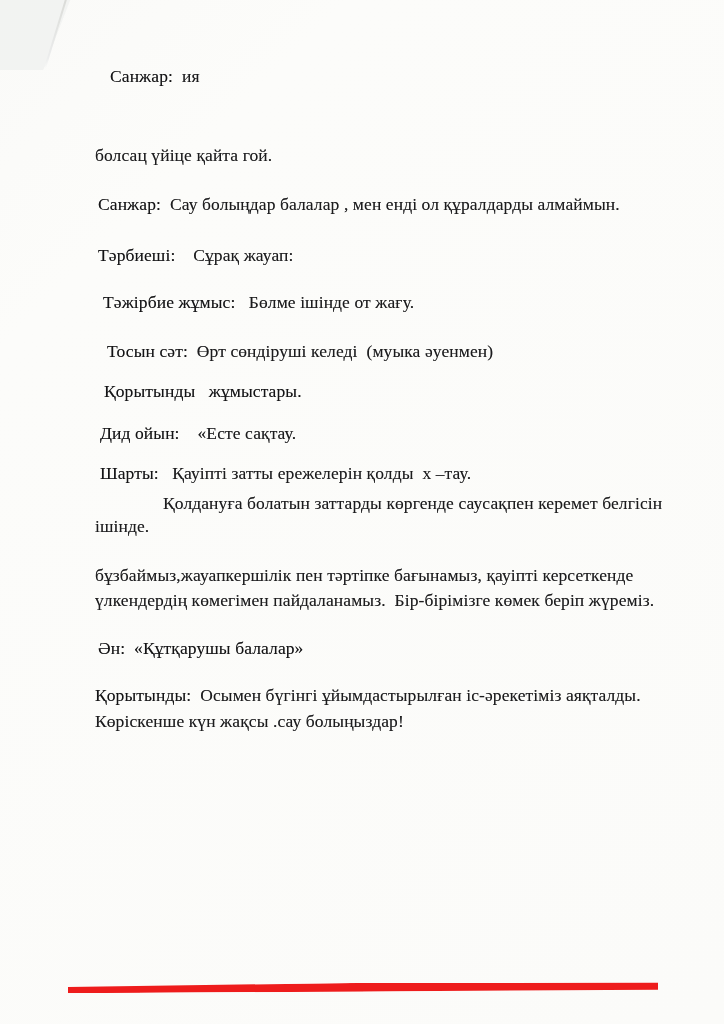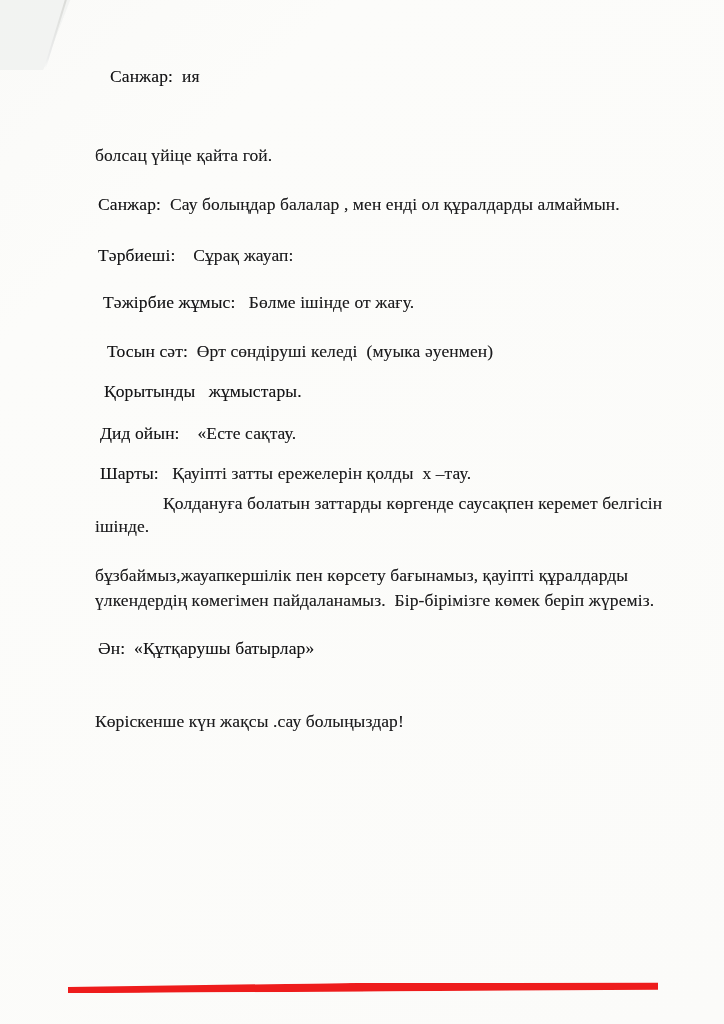--- a/index.html
+++ b/index.html
@@ -82,26 +82,27 @@
 
   <div class="line" style="top:423px;left:100px"><b>Дид ойын:</b><span>    «Есте сақтау.</span></div>
 
   <div class="line" style="top:463px;left:100px"><b>Шарты:</b><span>   Қауіпті затты ережелерін қолды  х –тау.</span></div>
 
   <div class="line" style="top:493px;left:163px"><b></b><span>Қолдануға болатын заттарды көргенде саусақпен керемет белгісін</span></div>
 
   <div class="line" style="top:516px;left:95px"><b></b><span>ішінде.</span></div>
 
 
-  <div class="line" style="top:565px;left:95px"><b></b><span>бұзбаймыз,жауапкершілік пен көрсету бағынамыз, қауіпті құралдарды</span></div>
+  <div class="line" style="top:565px;left:95px"><b></b><span>бұзбаймыз,жауапкершілік пен тәртіпке бағынамыз, қауіпті керсеткенде</span></div>
 
   <div class="line" style="top:590px;left:95px"><b></b><span>үлкендердің көмегімен пайдаланамыз.  Бір-бірімізге көмек беріп жүреміз.</span></div>
 
-  <div class="line" style="top:638px;left:98px"><b>Ән:  «Құтқарушы батырлар»</b><span></span></div>
+  <div class="line" style="top:638px;left:98px"><b>Ән:  «Құтқарушы балалар»</b><span></span></div>
 
+  <div class="line" style="top:685px;left:95px"><b>Қорытынды</b><span>:  Осымен бүгінгі ұйымдастырылған іс-әрекетіміз аяқталды.</span></div>
 
   <div class="line" style="top:711px;left:95px"><b></b><span>Көріскенше күн жақсы .сау болыңыздар!</span></div>
 
   <div class="red-line" style="background: rgb(238, 28, 28);"></div>
 
   <div class="watermark">Сканировано с CamScanner</div>
 
 </div>
 
 </body></html>

